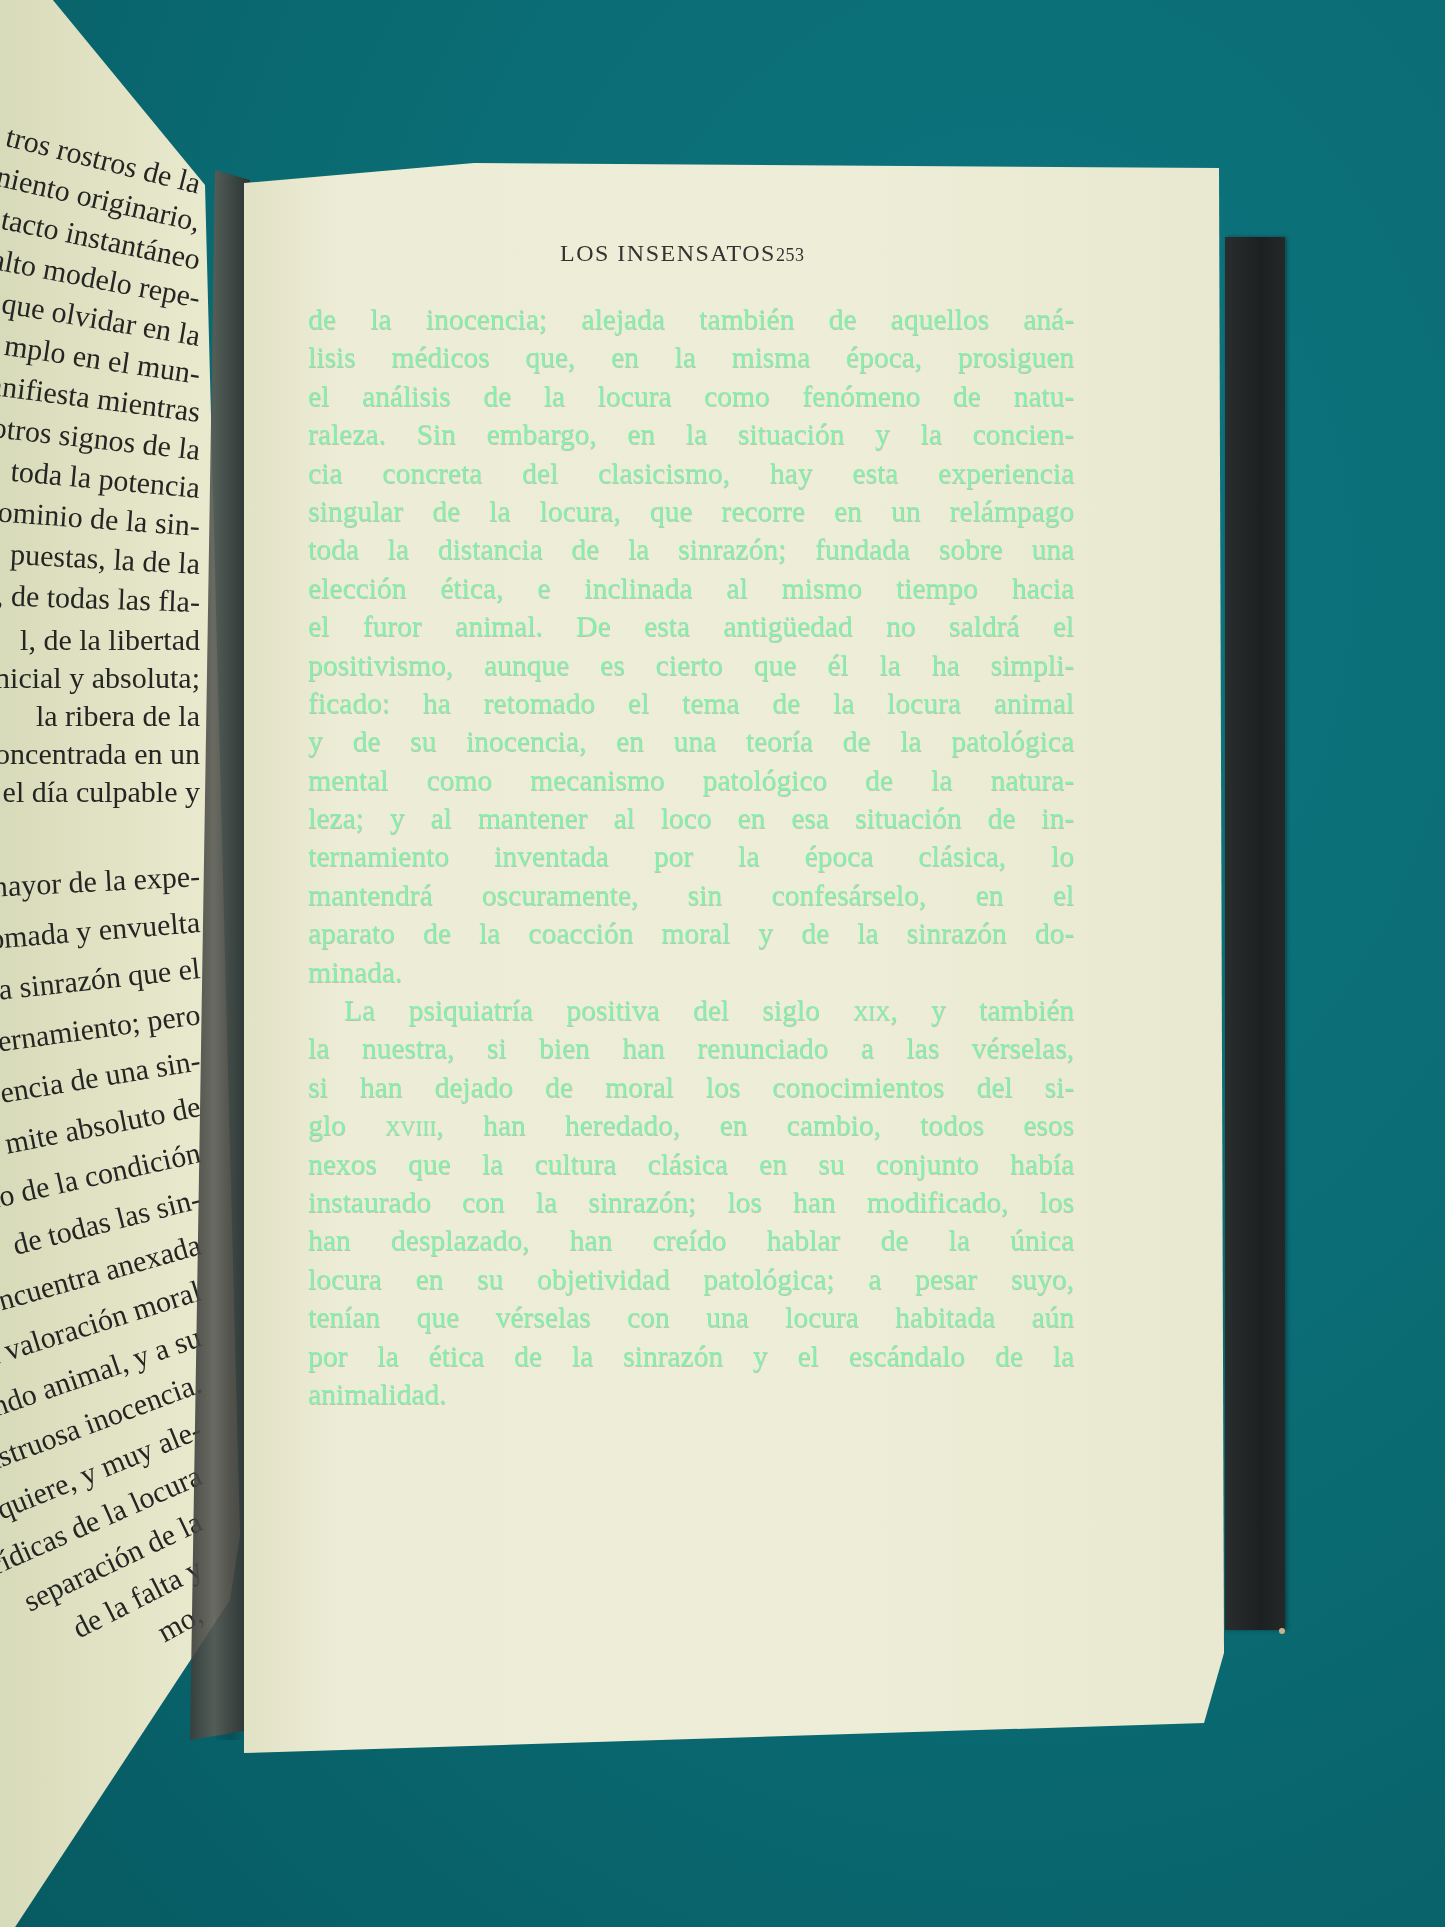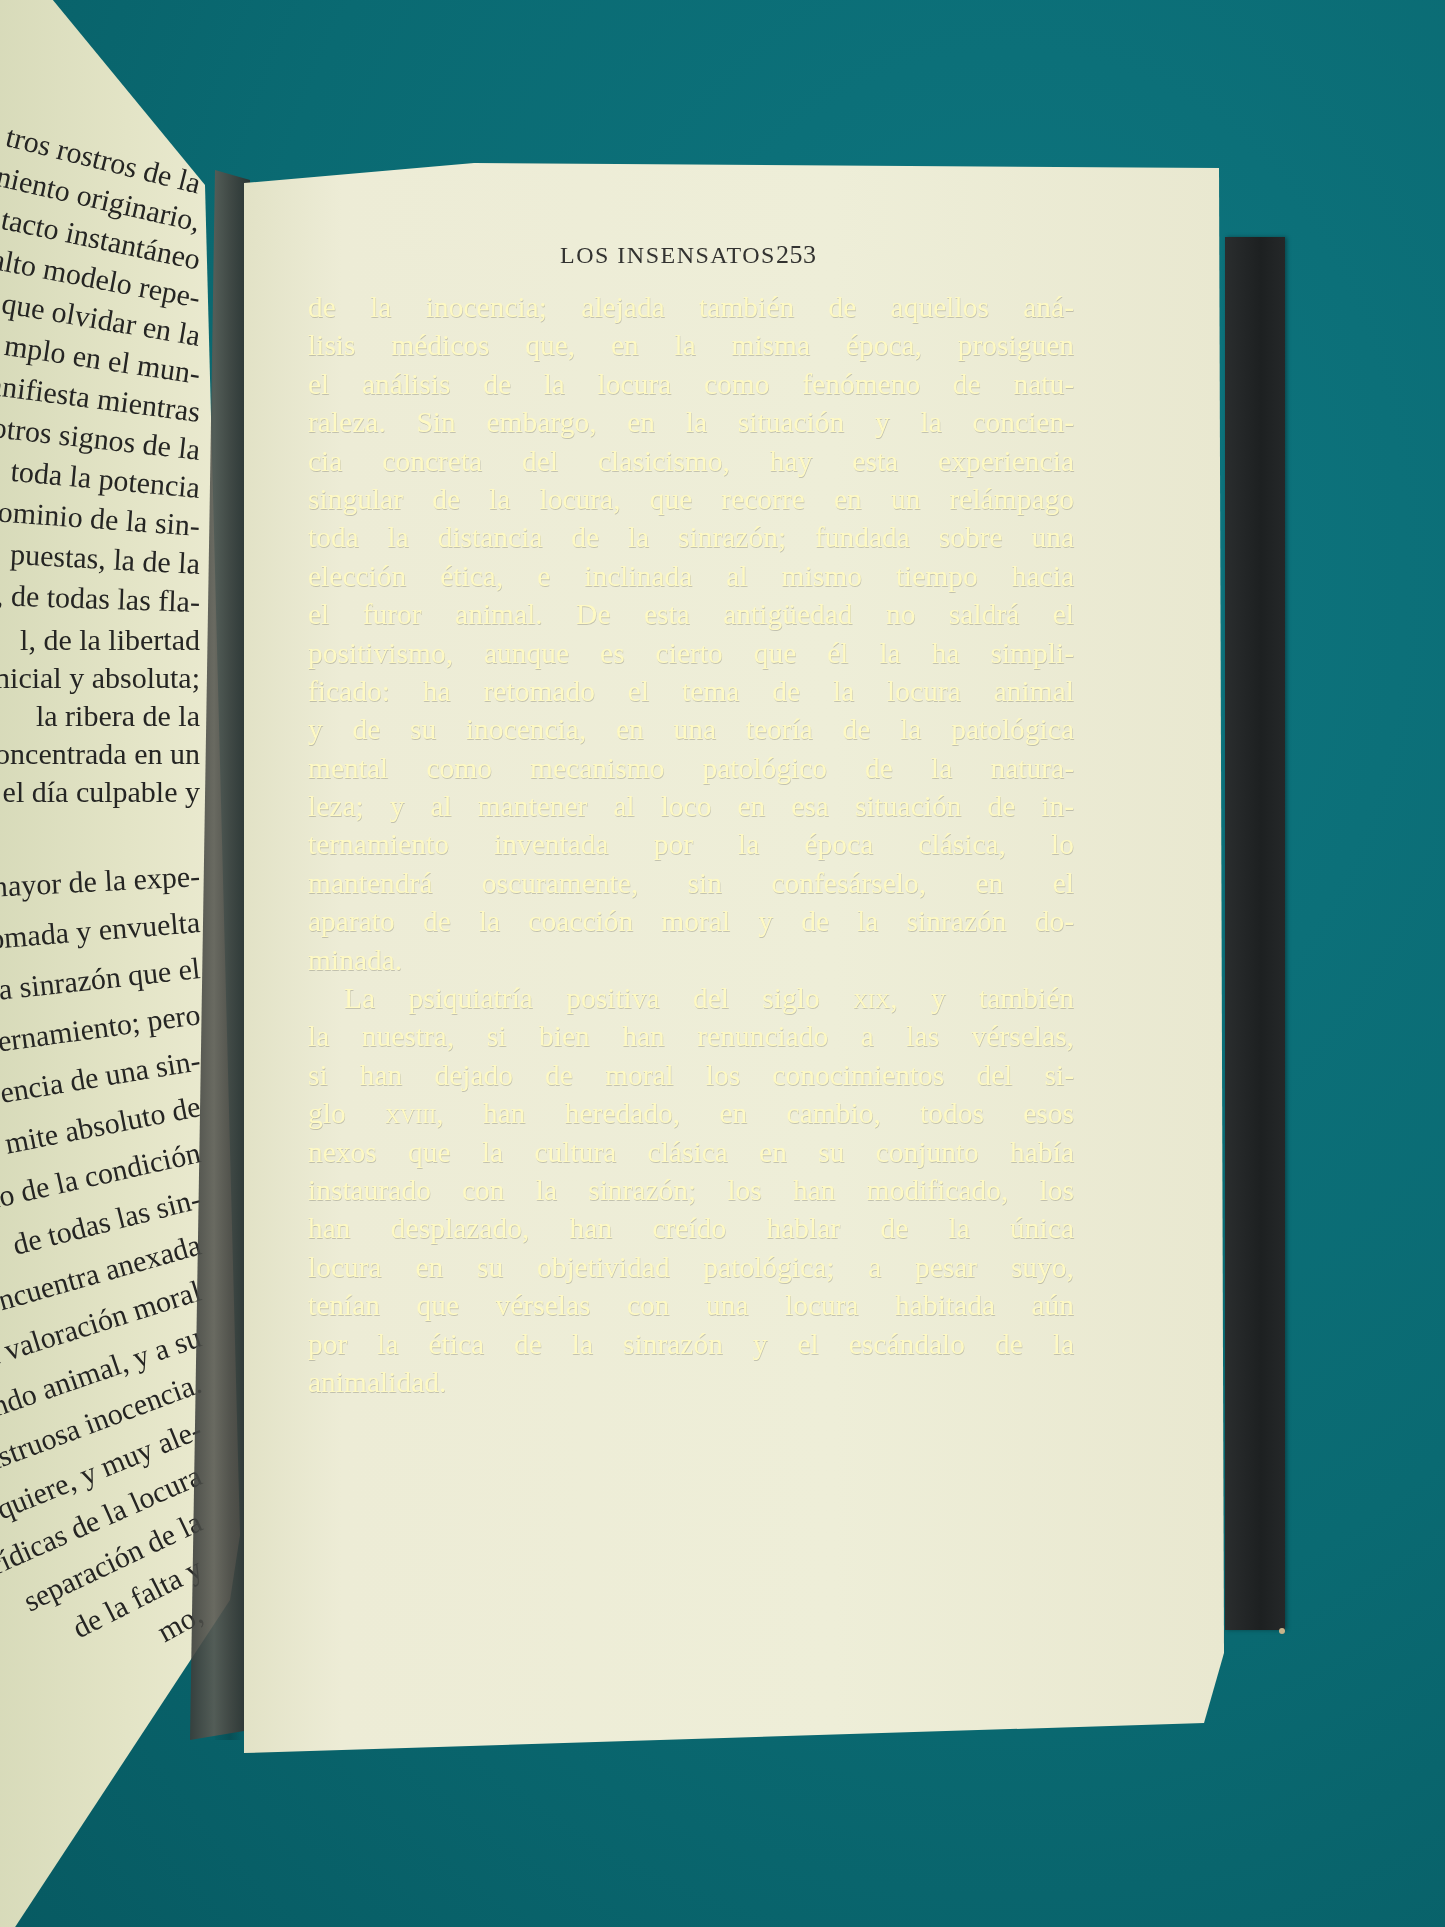--- a/index.html
+++ b/index.html
@@ -58,25 +58,25 @@
     clip-path: polygon(0 20px, 230px 0, 975px 5px, 980px 1490px, 960px 1560px, 0 1590px);
     box-shadow: 0 0 2px rgba(0,0,0,0.2);
   }
 
   .running-head {
     position: absolute; left: 318px; top: 240px; width: 758px;
     display: flex; justify-content: flex-start; align-items: baseline;
     color: #333331; font-size: 24px; letter-spacing: 1.5px;
   }
   .running-head .title { margin-left: 242px; }
-  .running-head .page-num { font-size: 26px; letter-spacing: 0.5px; }
+  .running-head .page-num { font-size: 18px; letter-spacing: 0.5px; }
 
   .body-text {
-    position: absolute; left: 308px; top: 288px; width: 766px;
-    color: #fef9c3; font-size: 29.5px; line-height: 38.4px;
+    position: absolute; left: 308px; top: 300px; width: 766px;
+    color: #86efac; font-size: 29.5px; line-height: 38.4px;
     text-shadow: 0.5px 0.5px 0.6px rgba(0,0,0,0.18);
   }
   .body-text .ln {
     display: block; text-align: justify; text-align-last: justify;
     white-space: nowrap; height: 38.4px;
   }
   .body-text .ln.last { text-align-last: left; }
   .body-text .ln.indent { padding-left: 36px; }
   .sc { font-variant: small-caps; }
 </style>

